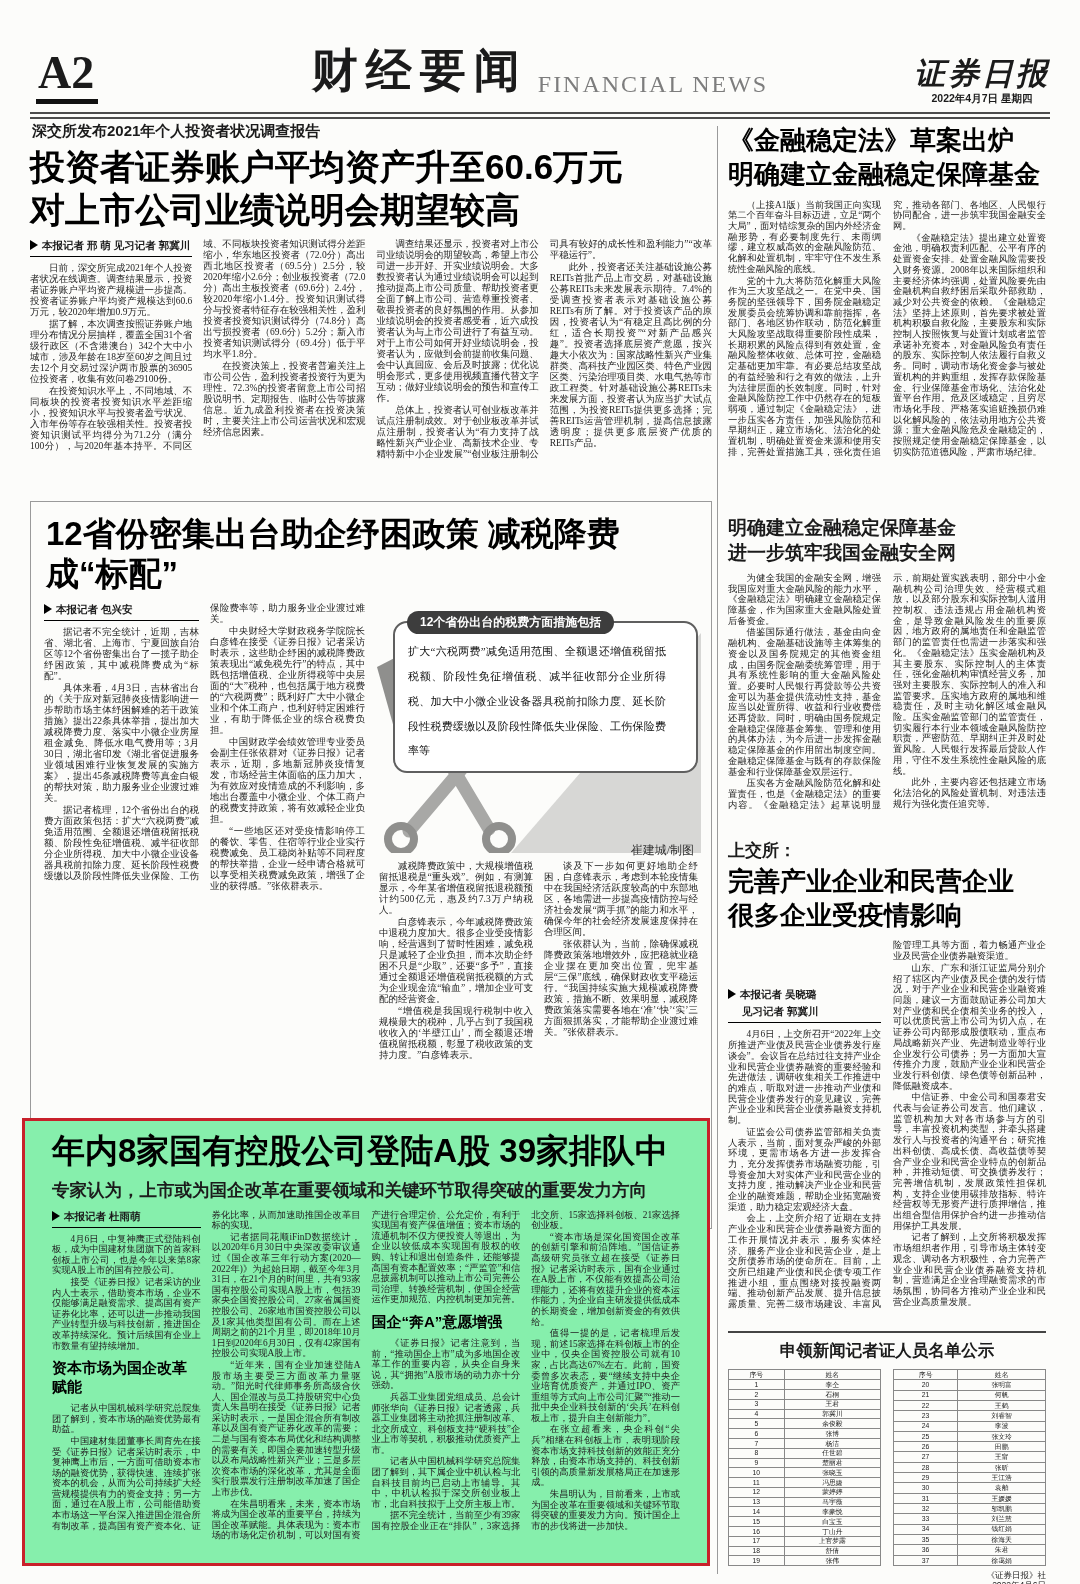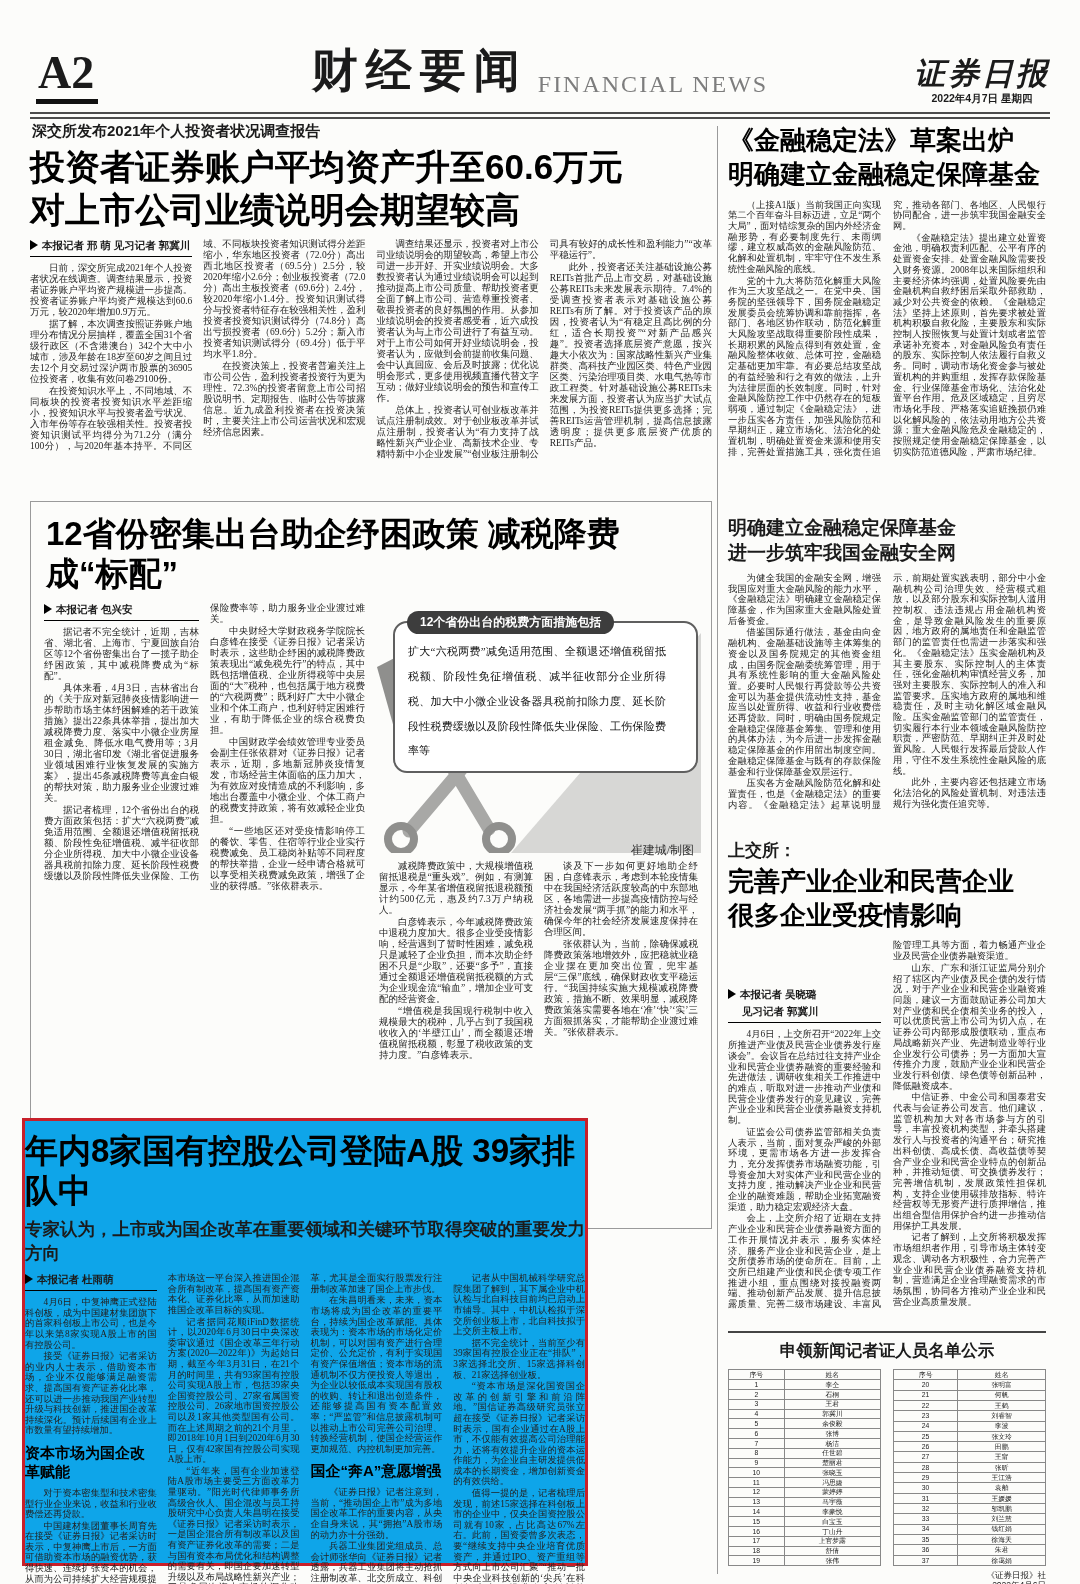--- a/index.html
+++ b/index.html
@@ -40,22 +40,22 @@
   .infog{position:relative;height:252px;}
   .infog svg{position:absolute;left:-8px;top:0;}
   .gbox{position:absolute;right:0;top:18px;width:258px;border:2px solid #5f5f5f;border-radius:14px;
         background:#fff;padding:16px 30px 8px 13px;}
   .gpill{position:absolute;top:-12px;left:12px;background:#3d3d3d;color:#fff;border-radius:12px;
          padding:3px 13px;font-family:"Liberation Sans",sans-serif;font-weight:bold;font-size:12px;white-space:nowrap;}
   .gtext{font-size:11px;line-height:2.25;text-align:justify;color:#111;}
   .gcredit{position:absolute;right:4px;bottom:-4px;font-size:12px;color:#333;}
   .b-rbody{margin-top:6px;height:208px;column-count:2;column-gap:11px;overflow:hidden;}
   
-  .redbox{position:absolute;left:22px;top:1118px;width:566px;height:448px;border:3px solid #c8202a;
-          padding:10px 0;box-sizing:border-box;background:#0ea5e9;}
+  .redbox{position:absolute;left:22px;top:1118px;width:688px;height:448px;border:3px solid #c8202a;
+          padding:10px 27px;box-sizing:border-box;background:#86efac;}
   .c-head{font-size:33px;line-height:1.2;}
   .c-sub{font-family:"Liberation Sans",sans-serif;font-weight:bold;font-size:17.5px;margin:7px 0 8px 0;}
   .c-body{height:338px;column-count:4;column-gap:11px;overflow:hidden;}
   .c-body .bp{font-size:9.3px;line-height:10.6px;}
   
   .right{position:absolute;left:728px;top:124px;width:318px;}
   .d-head{font-size:26px;line-height:1.3;}
   .twocol{column-count:2;column-gap:12px;overflow:hidden;}
   .twocol .bp{font-size:9.3px;line-height:10.7px;}
   .d-p1{margin-top:8px;height:306px;}
@@ -157,21 +157,21 @@
 
   <div class="redbox">
     <h2 class="headline c-head">年内8家国有控股公司登陆A股  39家排队中</h2>
     <div class="c-sub">专家认为，上市或为国企改革在重要领域和关键环节取得突破的重要发力方向</div>
     <div class="c-body">
       <span class="byline"><span class="bflag"></span><span>本报记者 杜雨萌</span></span>
 
     <p class="bp">4月6日，中复神鹰正式登陆科创板，成为中国建材集团旗下的首家科创板上市公司，也是今年以来第8家实现A股上市的国有控股公司。</p>
         <p class="bp">接受《证券日报》记者采访的业内人士表示，借助资本市场，企业不仅能够满足融资需求、提高国有资产证券化比率，还可以进一步推动我国产业转型升级与科技创新，推进国企改革持续深化。预计后续国有企业上市数量有望持续增加。</p>
         <p class="crosshead">资本市场为国企改革赋能</p>
-        <p class="bp">对于资本密集型和技术密集型行业企业来说，收益和行业收费偿还再贷款。</p>
+        <p class="bp">记者从中国机械科学研究总院集团了解到，资本市场的融资优势最有助益。</p>
         <p class="bp">中国建材集团董事长周育先在接受《证券日报》记者采访时表示，中复神鹰上市后，一方面可借助资本市场的融资优势，获得快速、连续扩张资本的机会，从而为公司持续扩大经营规模提供有力的资金支持；另一方面，通过在A股上市，公司能借助资本市场这一平台深入推进国企混合所有制改革，提高国有资产资本化、证券化比率，从而加速助推国企改革目标的实现。</p>
         <p class="bp">记者据同花顺iFinD数据统计，以2020年6月30日中央深改委审议通过《国企改革三年行动方案(2020—2022年)》为起始日期，截至今年3月31日，在21个月的时间里，共有93家国有控股公司实现A股上市，包括39家央企国资控股公司、27家省属国资控股公司、26家地市国资控股公司以及1家其他类型国有公司。而在上述周期之前的21个月里，即2018年10月1日到2020年6月30日，仅有42家国有控股公司实现A股上市。</p>
         <p class="bp">“近年来，国有企业加速登陆A股市场主要受三方面改革力量驱动。”阳光时代律师事务所高级合伙人、国企混改与员工持股研究中心负责人朱昌明在接受《证券日报》记者采访时表示，一是国企混合所有制改革以及国有资产证券化改革的需要；二是与国有资本布局优化和结构调整的需要有关，即国企要加速转型升级以及布局战略性新兴产业；三是多层次资本市场的深化改革，尤其是全面实行股票发行注册制改革加速了国企上市步伐。</p>
         <p class="bp">在朱昌明看来，未来，资本市场将成为国企改革的重要平台，持续为国企改革赋能。具体表现为：资本市场的市场化定价机制，可以对国有资产进行合理定价、公允定价，有利于实现国有资产保值增值；资本市场的流通机制不仅方便投资人等退出，为企业以较低成本实现国有股权的收购、转让和退出创造条件，还能够提高国有资本配置效率；“严监管”和信息披露机制可以推动上市公司完善公司治理、转换经营机制，使国企经营运作更加规范、内控机制更加完善。</p>
         <p class="crosshead">国企“奔A”意愿增强</p>
         <p class="bp">《证券日报》记者注意到，当前，“推动国企上市”成为多地国企改革工作的重要内容，从央企自身来说，其“拥抱”A股市场的动力亦十分强劲。</p>
         <p class="bp">兵器工业集团党组成员、总会计师张华向《证券日报》记者透露，兵器工业集团将主动抢抓注册制改革、北交所成立、科创板支持“硬科技”企业上市等契机，积极推动优质资产上市。</p>
         <p class="bp">记者从中国机械科学研究总院集团了解到，其下属企业中机认检与北自科技目前均已启动上市辅导。其中，中机认检拟于深交所创业板上市，北自科技拟于上交所主板上市。</p>
         <p class="bp">据不完全统计，当前至少有39家国有控股企业正在“排队”，3家选择北交所、15家选择科创板、21家选择创业板。</p>
         <p class="bp">“资本市场是深化国资国企改革的创新引擎和前沿阵地。”国信证券高级研究员张立超在接受《证券日报》记者采访时表示，国有企业通过在A股上市，不仅能有效提高公司治理能力，还将有效提升企业的资本运作能力，为企业自主研发提供低成本的长期资金，增加创新资金的有效供给。</p>

